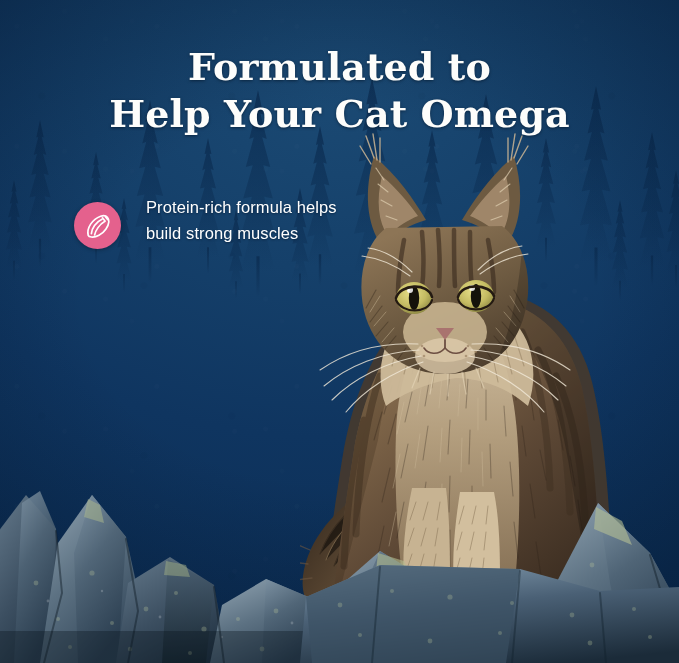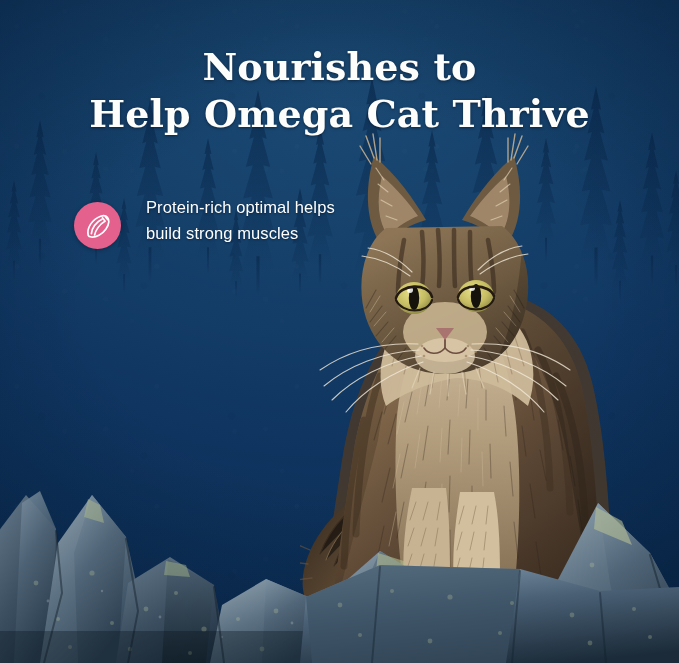--- a/index.html
+++ b/index.html
@@ -622,35 +622,35 @@
       </g>
       <g stroke="#10202b" stroke-width="2" opacity=".4" fill="none" stroke-linecap="round">
         <path d="M380 24 L 372 120"></path>
           <path d="M520 28 L 512 120"></path>
           <path d="M600 50 L 606 120"></path>
       </g>
     </svg>
   </div>
 
   <h1 class="headline">
-    <span class="hl-1">Nourishes to</span>
-    <span class="hl-2">Help Omega Cat Thrive</span>
+    <span class="hl-1">Formulated to</span>
+    <span class="hl-2">Help Your Cat Omega</span>
   </h1>
 
   <div class="benefits">
 
     <div class="benefit">
       <span class="b-icon">
         <svg width="30" height="30" viewBox="0 0 30 30" fill="none" stroke="#ffffff" stroke-width="1.7" stroke-linecap="round" stroke-linejoin="round">
           <path d="M5.2 24.4 C 3.4 17 9.4 8.2 17.6 5.2 C 20.4 4.2 23 4.6 24.4 6.2 C 26.6 8.8 26 13.6 22.8 18.2 C 19.2 23.4 13 26.6 8.4 26 C 6.6 25.8 5.6 25.4 5.2 24.4 Z"></path>
           <path d="M8.4 22.6 C 8.6 17.4 13 10.8 19 8.2"></path>
           <path d="M11.6 24 C 12.6 19.4 16.4 13.4 21.6 10.6"></path>
           <path d="M22.4 5.6 L 24.8 8.6"></path>
           <path d="M19.4 6.8 L 22 10"></path>
         </svg>
       </span>
-      <div class="b-text">Protein-rich optimal helps build strong muscles</div>
+      <div class="b-text">Protein-rich formula helps build strong muscles</div>
     </div>
 
 
 
   </div>
 </div>
 
 </body></html>

